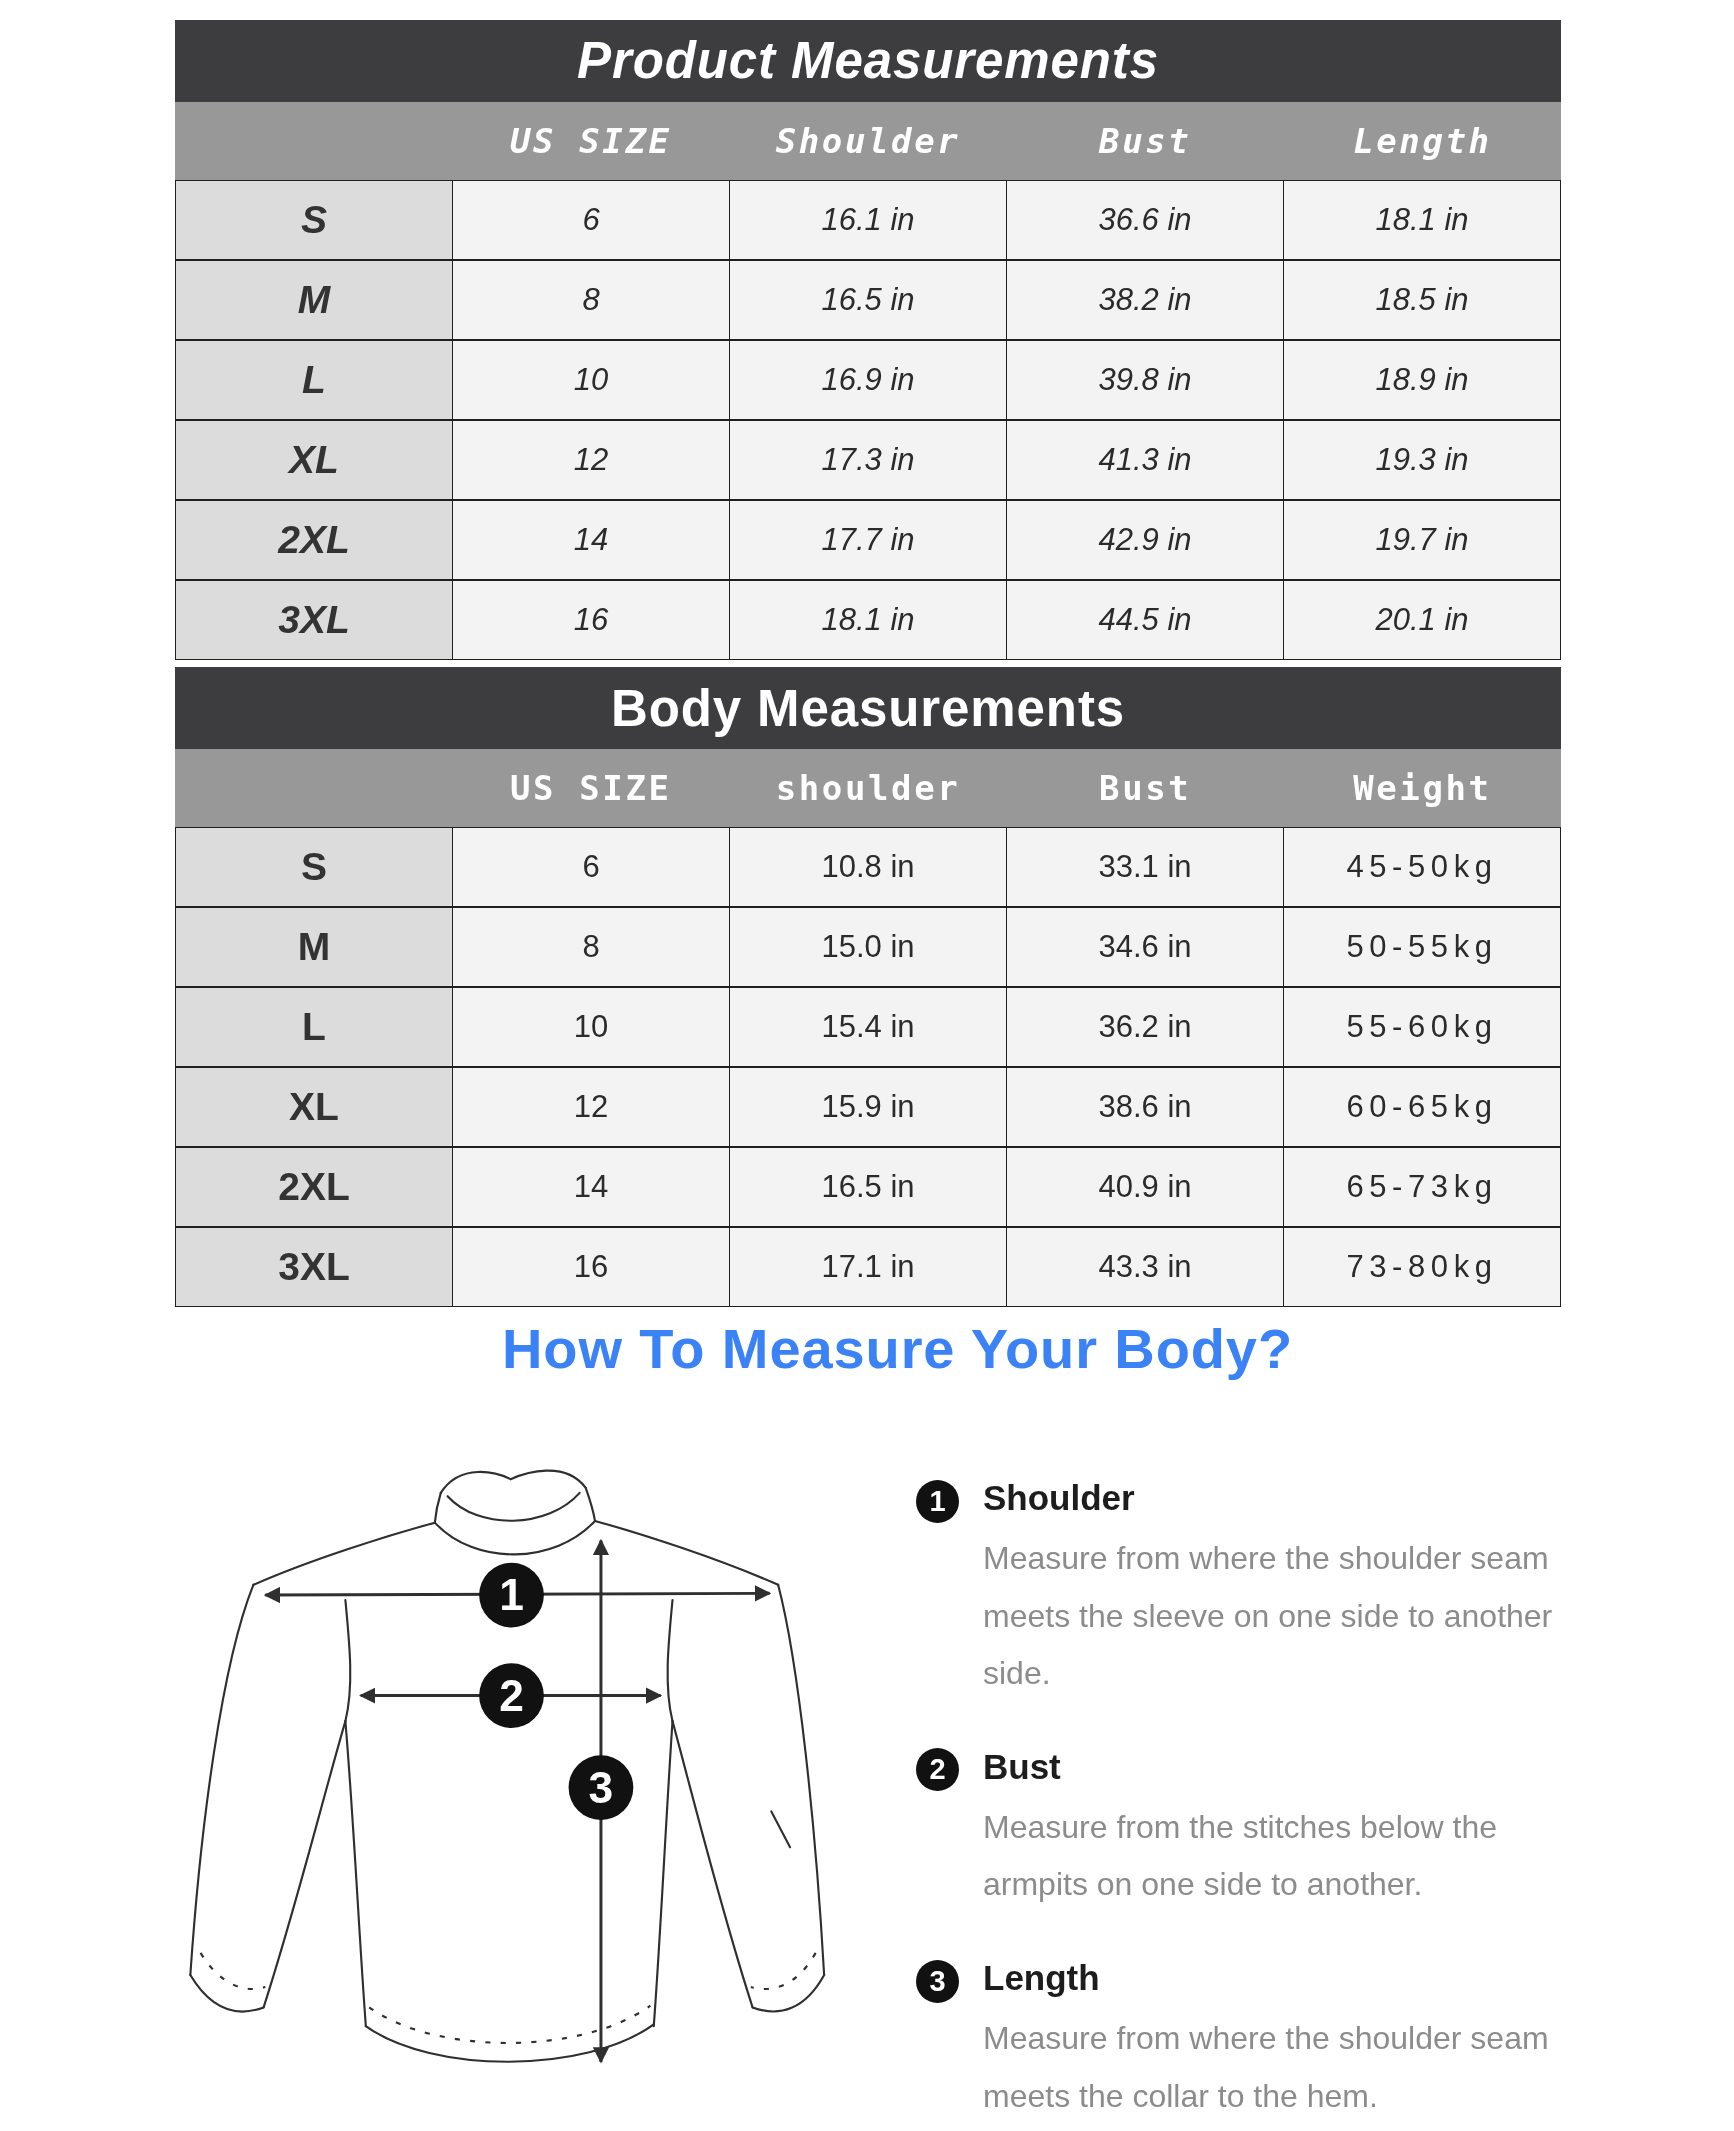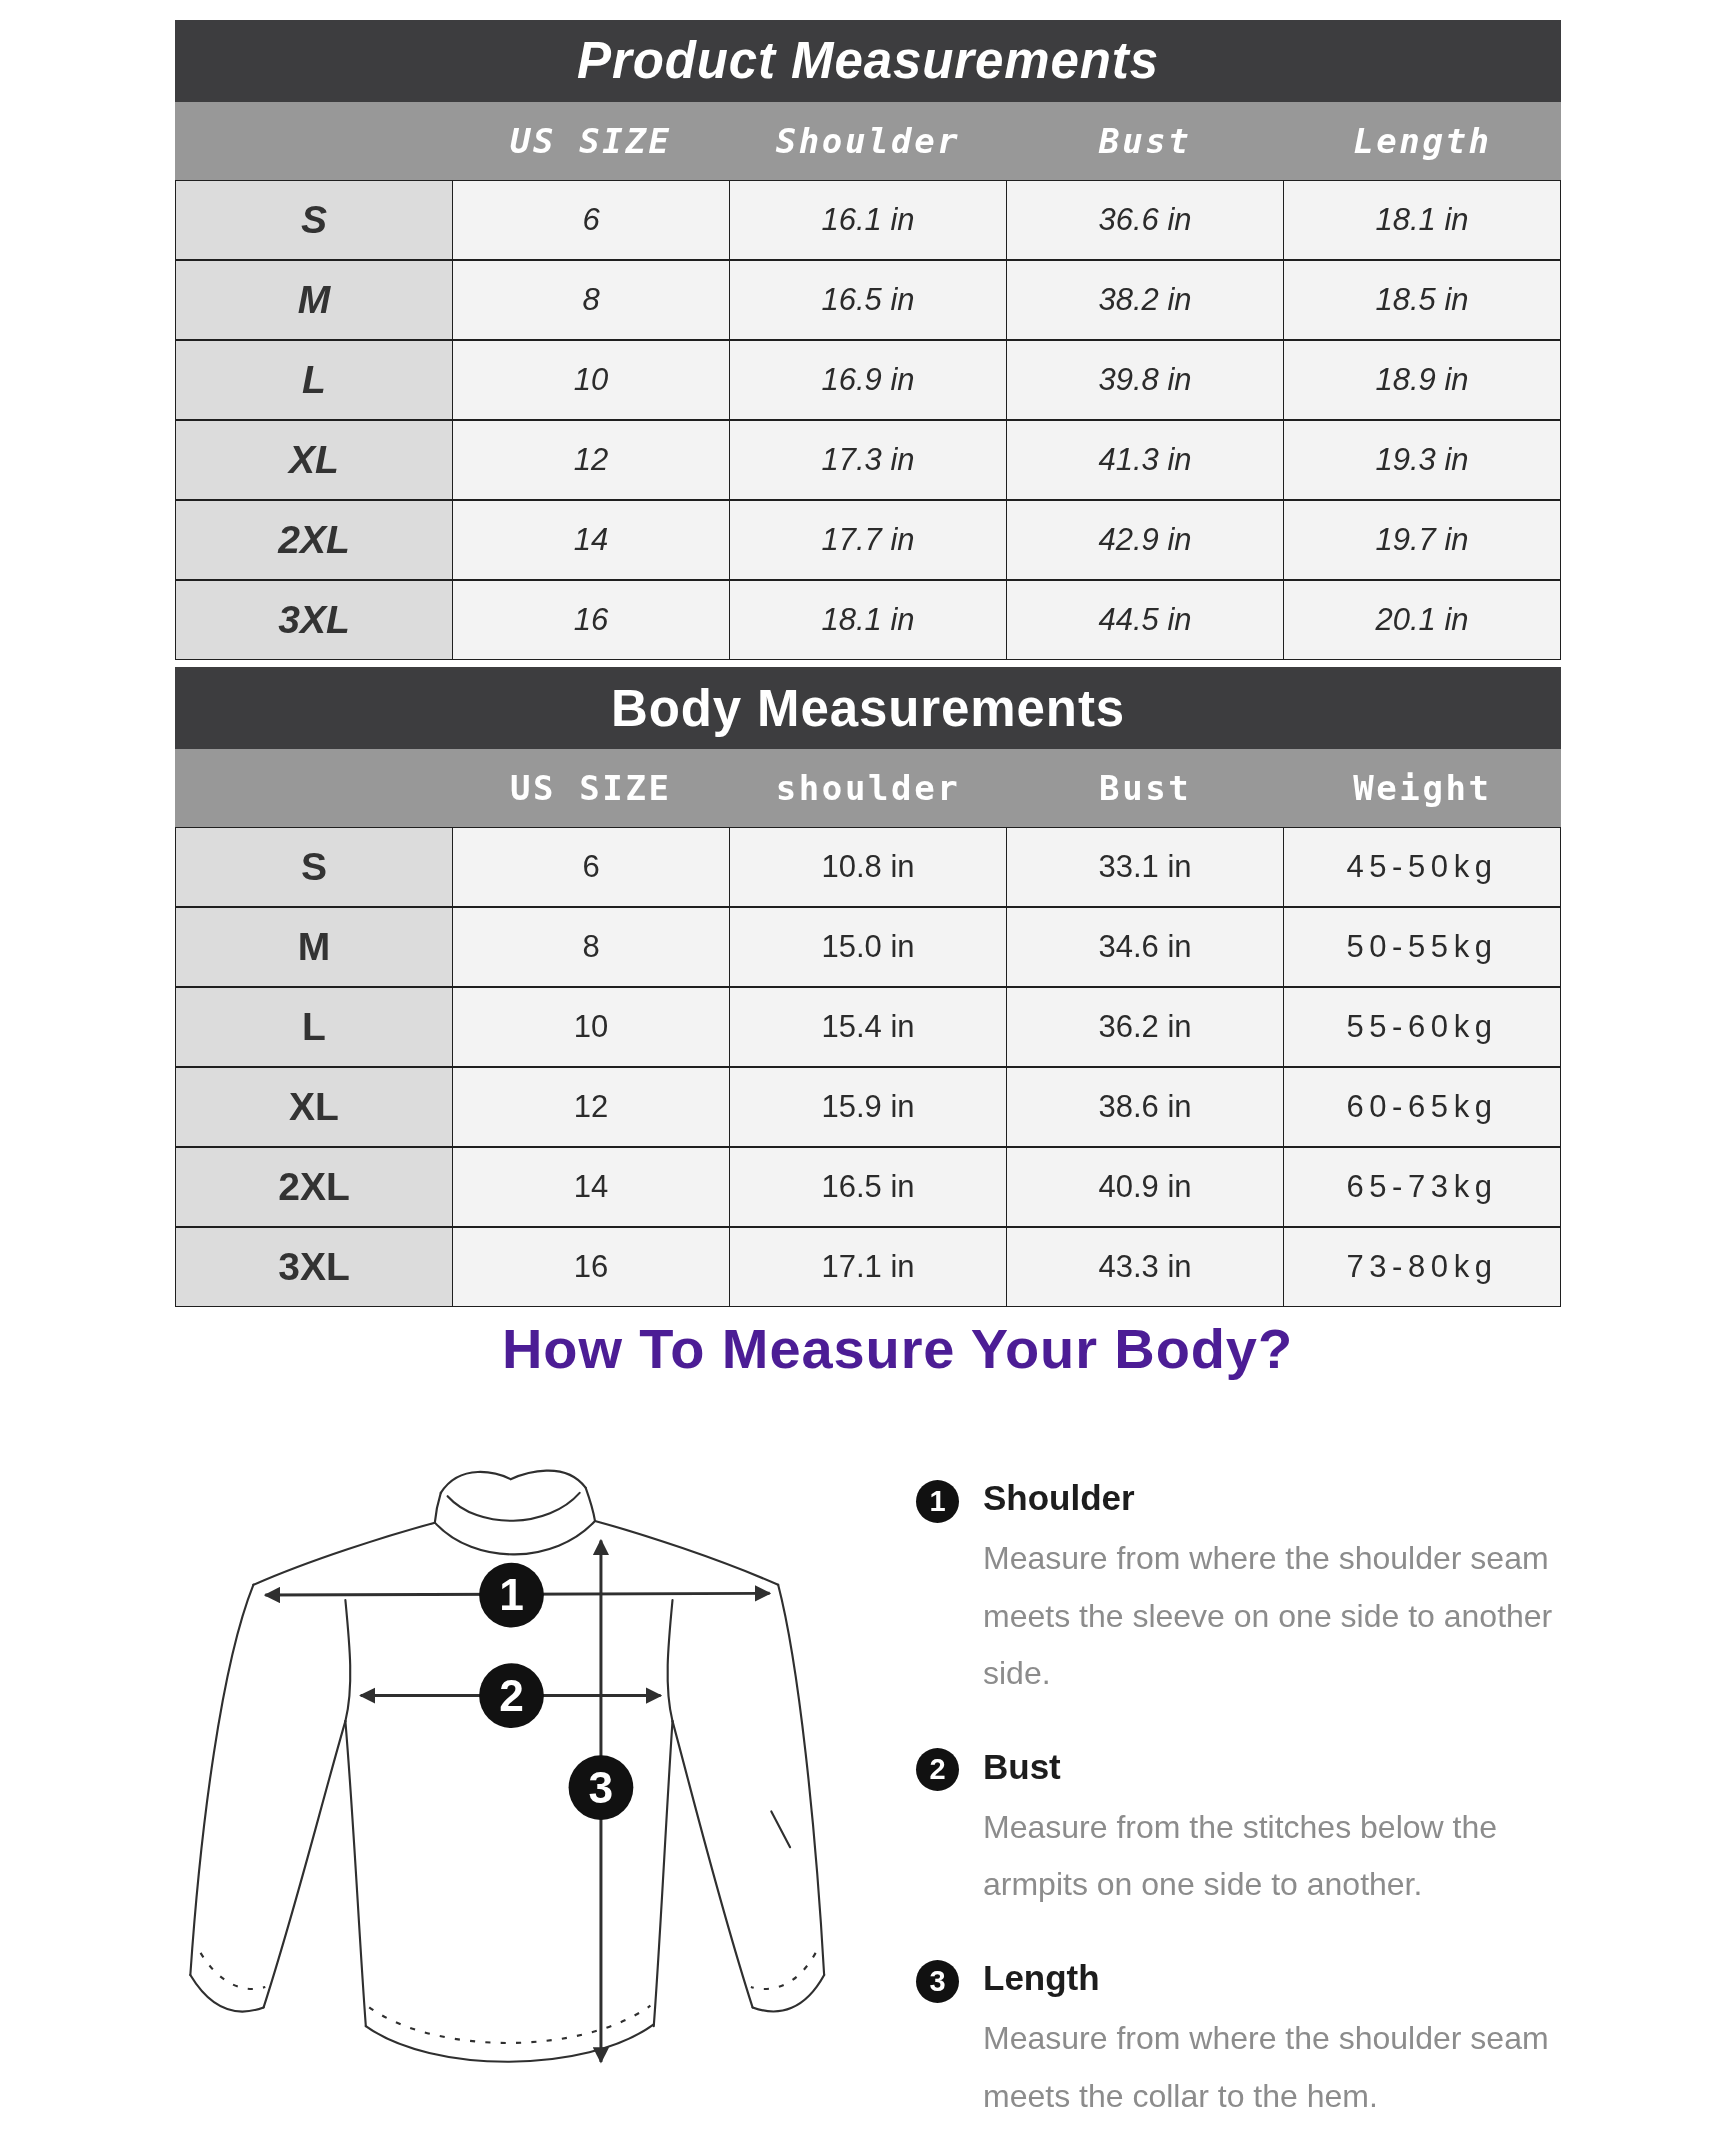--- a/index.html
+++ b/index.html
@@ -39,21 +39,21 @@
   .tcell.tlabel{
     background:#dcdcdc;border-left:none;
     font-weight:bold;font-size:39px;color:#333333;
   }
   .body-table .trow .tcell:nth-child(5){letter-spacing:0.18em;}
 
   
   .howto-heading{
     position:absolute;top:1316px;left:0;width:1734px;margin:0;
     text-align:center;padding-left:61px;box-sizing:border-box;
-    font-size:56px;font-weight:bold;color:#4c1d95;letter-spacing:0.9px;
+    font-size:56px;font-weight:bold;color:#3b82f6;letter-spacing:0.9px;
   }
   .shirt-wrap{position:absolute;left:175px;top:1440px;width:673px;height:656px;}
   .instructions{position:absolute;left:916px;top:1478px;width:664px;}
   .inst{display:flex;margin-bottom:44px;}
   .badge{
     flex:0 0 auto;width:43px;height:43px;border-radius:50%;
     background:#111111;color:#ffffff;font-weight:bold;font-size:29px;
     display:flex;align-items:center;justify-content:center;
     margin-right:24px;margin-top:1.7px;
   }

